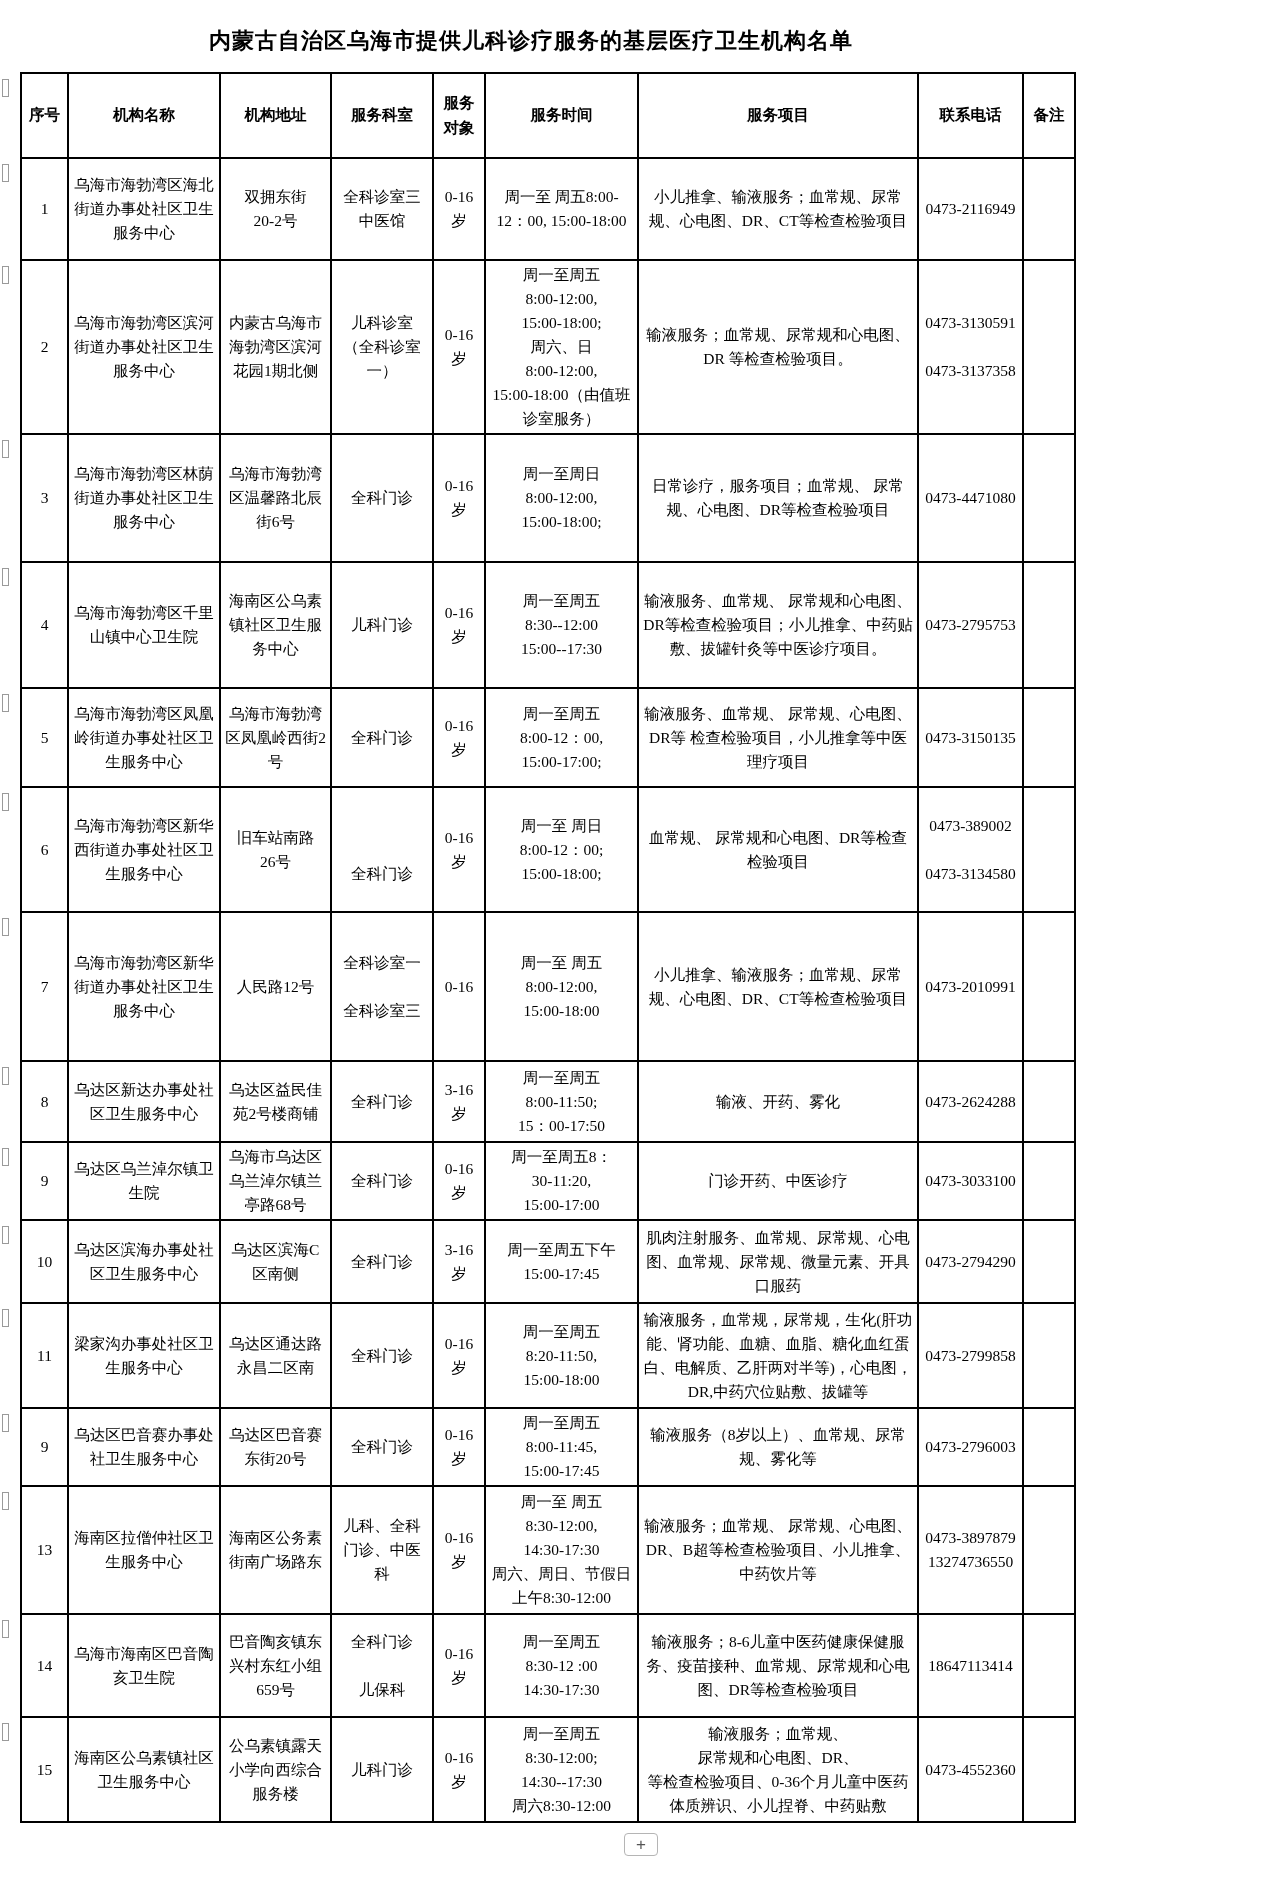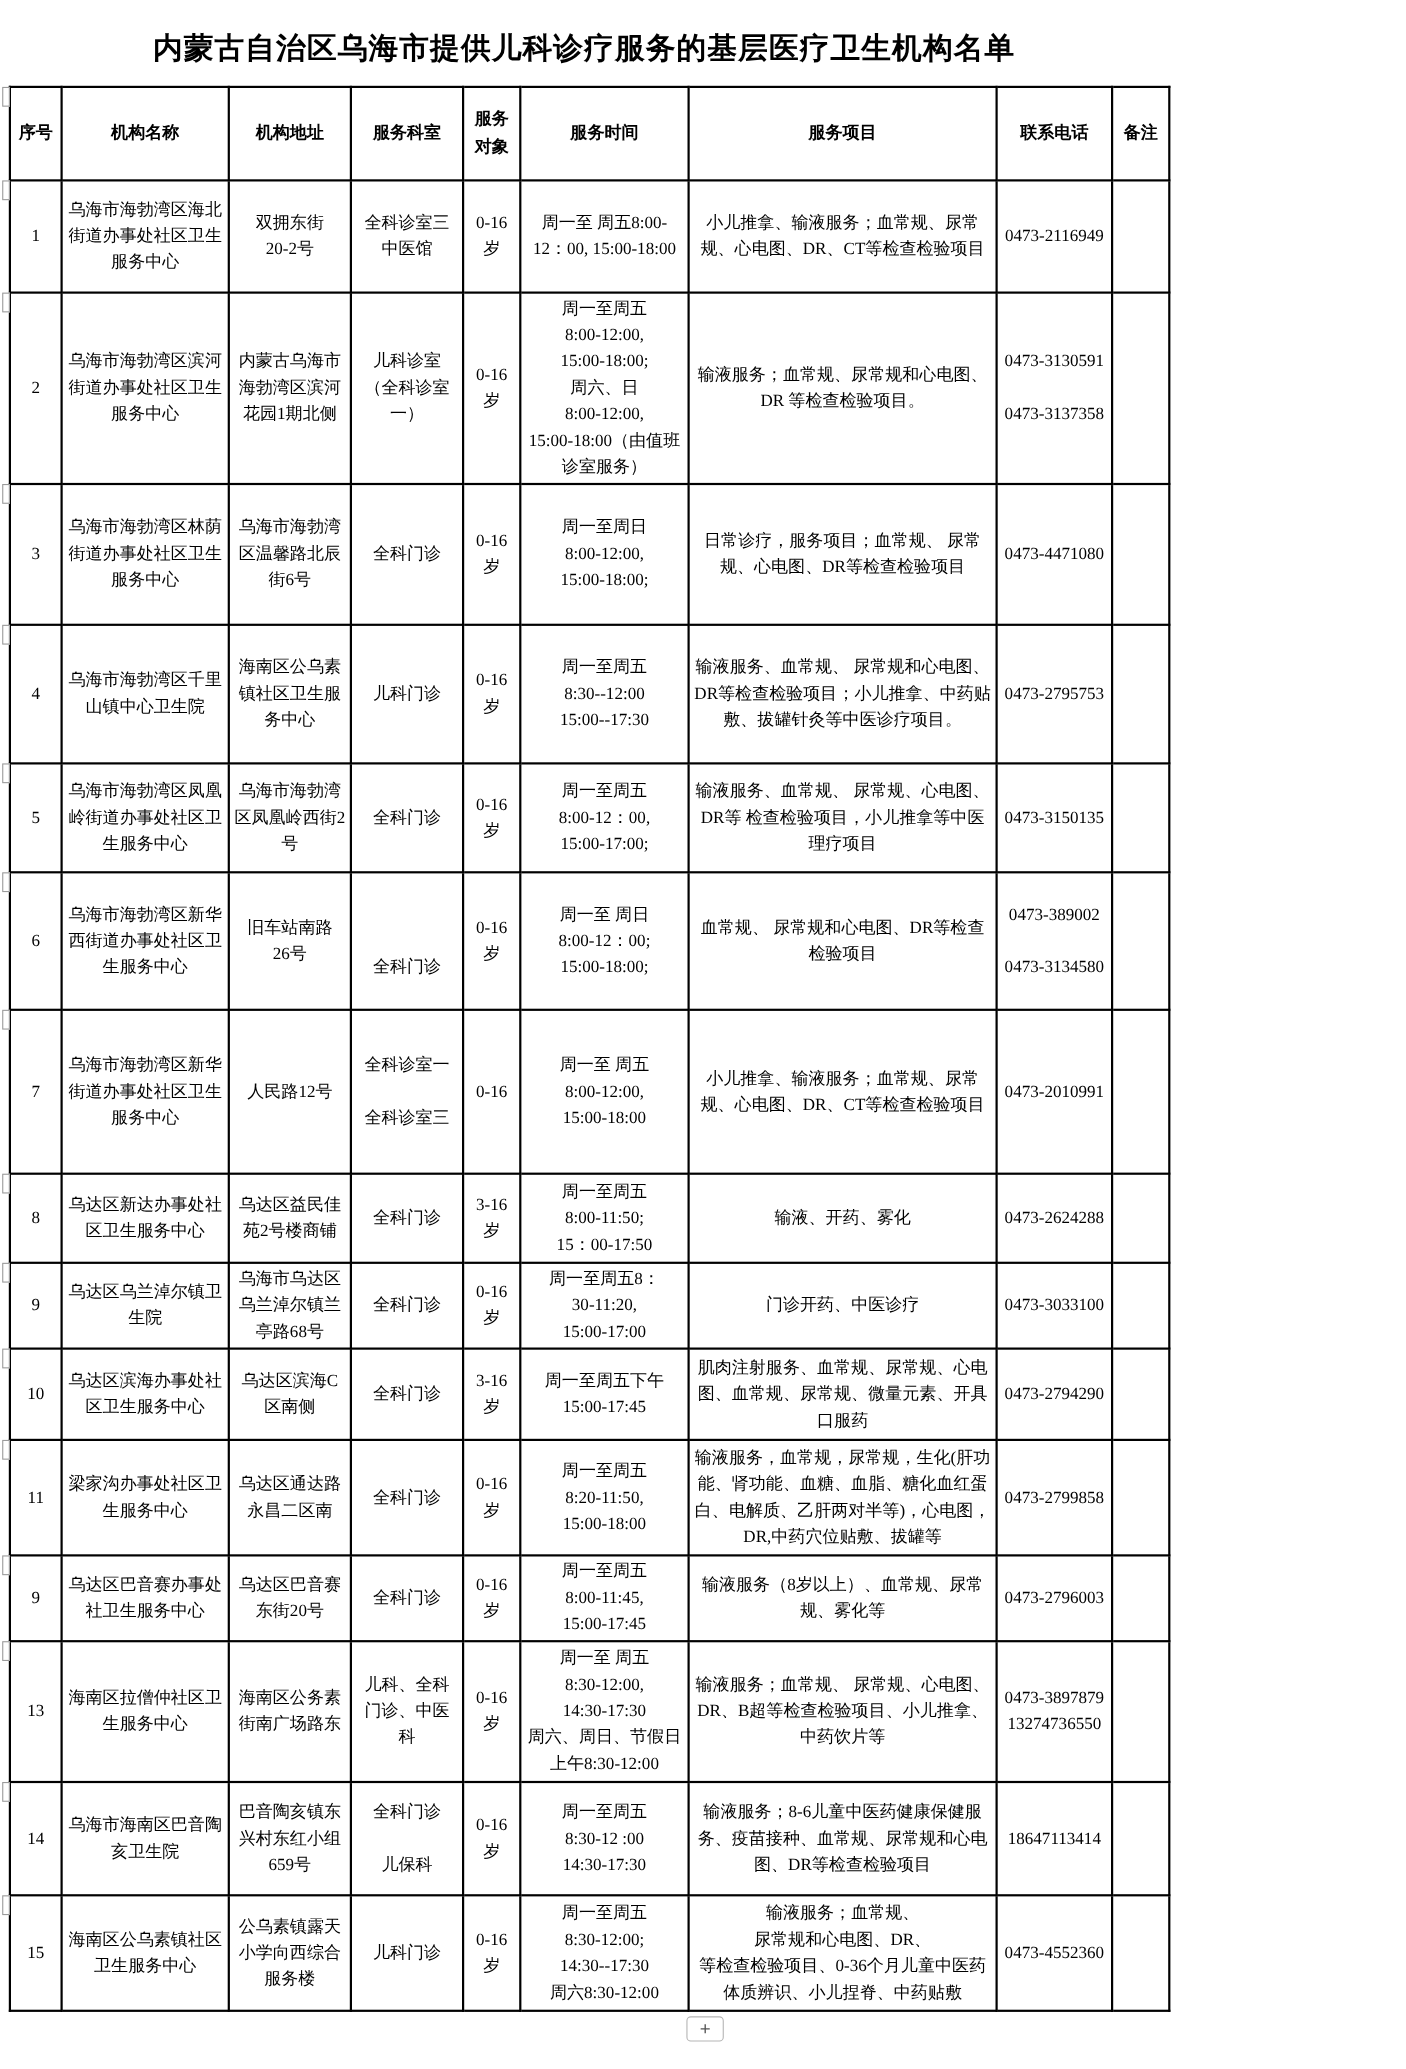--- a/index.html
+++ b/index.html
@@ -10,28 +10,28 @@
     font-family:"Liberation Serif", serif;
     color:#000;
     overflow:hidden;
   }
   .doc-title{
     margin:0;
     padding-top:26px;
     padding-bottom:16px;
     text-align:center;
     width:1062px;
-    font-size:27px;
+    font-size:22px;
     font-weight:bold;
     letter-spacing:1px;
   }
   table.inst{
     border-collapse:collapse;
     table-layout:fixed;
-    margin-left:8px;
+    margin-left:20px;
     width:1054px;
   }
   table.inst th, table.inst td{
     border:2px solid #000;
     text-align:center;
     vertical-align:middle;
     font-size:15.5px;
     line-height:1.55;
     padding:2px 4px;
     white-space:pre-line;

